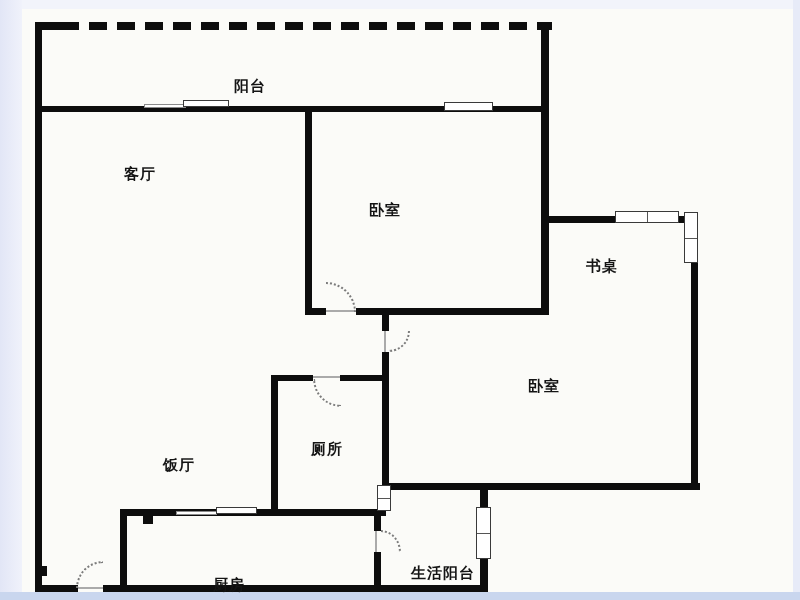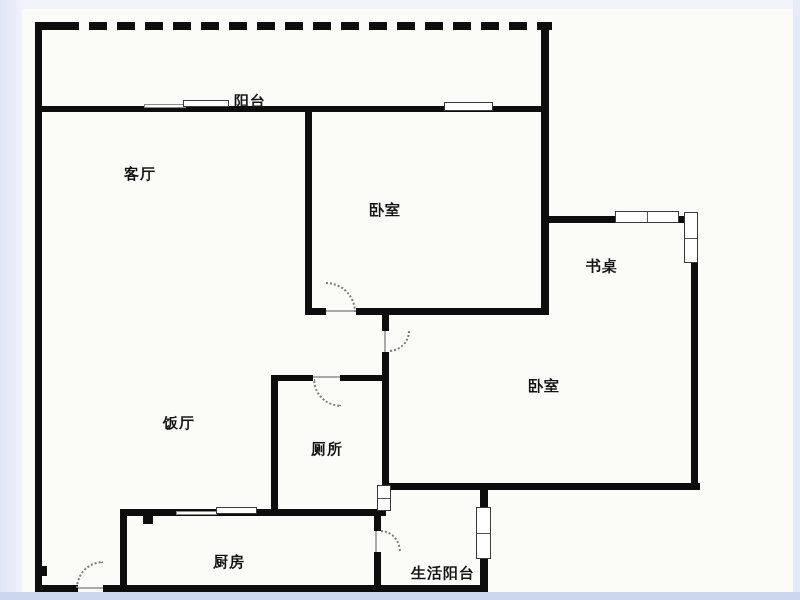--- a/index.html
+++ b/index.html
@@ -87,23 +87,23 @@
     </div>
   <div class="win thin" style="left:176px;top:511px;width:41px;height:4px;"></div>
   <div class="win" style="left:216px;top:507px;width:41px;height:7px;"></div>
 
   <div class="arc tr" style="left:326px;top:282px;width:30px;height:30px;"></div>
   <div class="arc bl" style="left:313px;top:379px;width:28px;height:28px;"></div>
   <div class="arc br" style="left:389px;top:331px;width:21px;height:21px;"></div>
   <div class="arc tr" style="left:381px;top:530px;width:20px;height:22px;"></div>
   <div class="arc tl" style="left:76px;top:561px;width:27px;height:27px;"></div>
 
-  <div class="lbl" style="left: 234px; top: 92px;">阳台</div>
+  <div class="lbl" style="left: 234px; top: 77px;">阳台</div>
   <div class="lbl" style="left: 124px; top: 165px;">客厅</div>
   <div class="lbl" style="left: 369px; top: 201px;">卧室</div>
   <div class="lbl" style="left: 586px; top: 257px;">书桌</div>
   <div class="lbl" style="left: 528px; top: 377px;">卧室</div>
-  <div class="lbl" style="left: 163px; top: 414px;">饭厅</div>
+  <div class="lbl" style="left: 163px; top: 458px; font-family: Liberation Mono, monospace;">饭厅</div>
   <div class="lbl" style="left: 303px; top: 440px; margin-left: 8px;">厕所</div>
   <div class="lbl" style="left: 411px; top: 525px; margin-top: 39px;">生活阳台</div>
-  <div class="lbl" style="left: 213px; top: 553px;">厨房</div>
+  <div class="lbl" style="left: 213px; top: 576px;">厨房</div>
 
 </div>
 
 </body></html>

